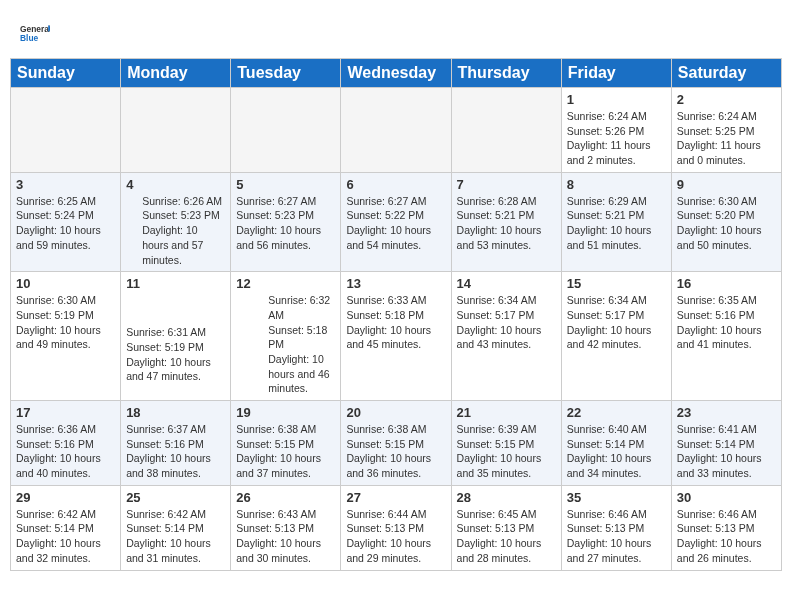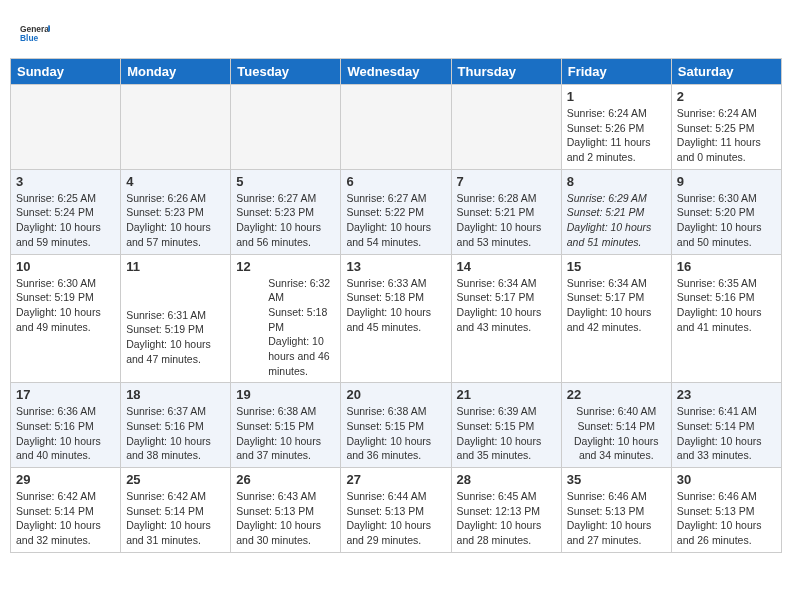--- a/index.html
+++ b/index.html
@@ -40,21 +40,21 @@
     .calendar {
       width: 100%;
       border-collapse: collapse;
       margin-top: 4px;
     }
     .calendar th {
       background: #1a6fc4;
       color: #fff;
       text-align: left;
       padding: 5px 6px;
-      font-size: 13px;
+      font-size: 16px;
       border: 1px solid #ccc;
     }
     .calendar td {
       border: 1px solid #ccc;
       vertical-align: top;
       padding: 4px 5px;
       width: 110px;
       min-height: 80px;
       font-size: 10.5px;
       color: #333;
@@ -137,21 +137,21 @@
       </tr>
       <tr class="week-even">
         <td>
           <div class="day-number">3</div>
           <div class="day-info" style="white-space: pre-line;">Sunrise: 6:25 AM
 Sunset: 5:24 PM
 Daylight: 10 hours and 59 minutes.</div>
         </td>
         <td>
           <div class="day-number">4</div>
-          <div class="day-info" style="white-space: pre-line;">Sunrise: 6:26 AM
+          <div class="day-info" style="white-space: pre-line; margin-left: 16px;">Sunrise: 6:26 AM
 Sunset: 5:23 PM
 Daylight: 10 hours and 57 minutes.</div>
         </td>
         <td>
           <div class="day-number">5</div>
           <div class="day-info" style="white-space: pre-line;">Sunrise: 6:27 AM
 Sunset: 5:23 PM
 Daylight: 10 hours and 56 minutes.</div>
         </td>
         <td>
@@ -161,21 +161,21 @@
 Daylight: 10 hours and 54 minutes.</div>
         </td>
         <td>
           <div class="day-number">7</div>
           <div class="day-info" style="white-space: pre-line;">Sunrise: 6:28 AM
 Sunset: 5:21 PM
 Daylight: 10 hours and 53 minutes.</div>
         </td>
         <td>
           <div class="day-number">8</div>
-          <div class="day-info" style="white-space: pre-line; font-style: italic;">Sunrise: 6:29 AM
+          <div class="day-info" style="white-space: pre-line;">Sunrise: 6:29 AM
 Sunset: 5:21 PM
 Daylight: 10 hours and 51 minutes.</div>
         </td>
         <td>
           <div class="day-number">9</div>
           <div class="day-info" style="white-space: pre-line;">Sunrise: 6:30 AM
 Sunset: 5:20 PM
 Daylight: 10 hours and 50 minutes.</div>
         </td>
       </tr>
@@ -249,21 +249,21 @@
 Daylight: 10 hours and 36 minutes.</div>
         </td>
         <td>
           <div class="day-number">21</div>
           <div class="day-info" style="white-space: pre-line;">Sunrise: 6:39 AM
 Sunset: 5:15 PM
 Daylight: 10 hours and 35 minutes.</div>
         </td>
         <td>
           <div class="day-number">22</div>
-          <div class="day-info" style="white-space: pre-line; text-align: center;">Sunrise: 6:40 AM
+          <div class="day-info" style="white-space: pre-line;">Sunrise: 6:40 AM
 Sunset: 5:14 PM
 Daylight: 10 hours and 34 minutes.</div>
         </td>
         <td>
           <div class="day-number">23</div>
           <div class="day-info" style="white-space: pre-line;">Sunrise: 6:41 AM
 Sunset: 5:14 PM
 Daylight: 10 hours and 33 minutes.</div>
         </td>
       </tr>
@@ -288,21 +288,21 @@
         </td>
         <td>
           <div class="day-number">27</div>
           <div class="day-info" style="white-space: pre-line;">Sunrise: 6:44 AM
 Sunset: 5:13 PM
 Daylight: 10 hours and 29 minutes.</div>
         </td>
         <td>
           <div class="day-number">28</div>
           <div class="day-info" style="white-space: pre-line;">Sunrise: 6:45 AM
-Sunset: 12:13 PM
+Sunset: 5:13 PM
 Daylight: 10 hours and 28 minutes.</div>
         </td>
         <td>
           <div class="day-number">35</div>
           <div class="day-info" style="white-space: pre-line;">Sunrise: 6:46 AM
 Sunset: 5:13 PM
 Daylight: 10 hours and 27 minutes.</div>
         </td>
         <td>
           <div class="day-number">30</div>

